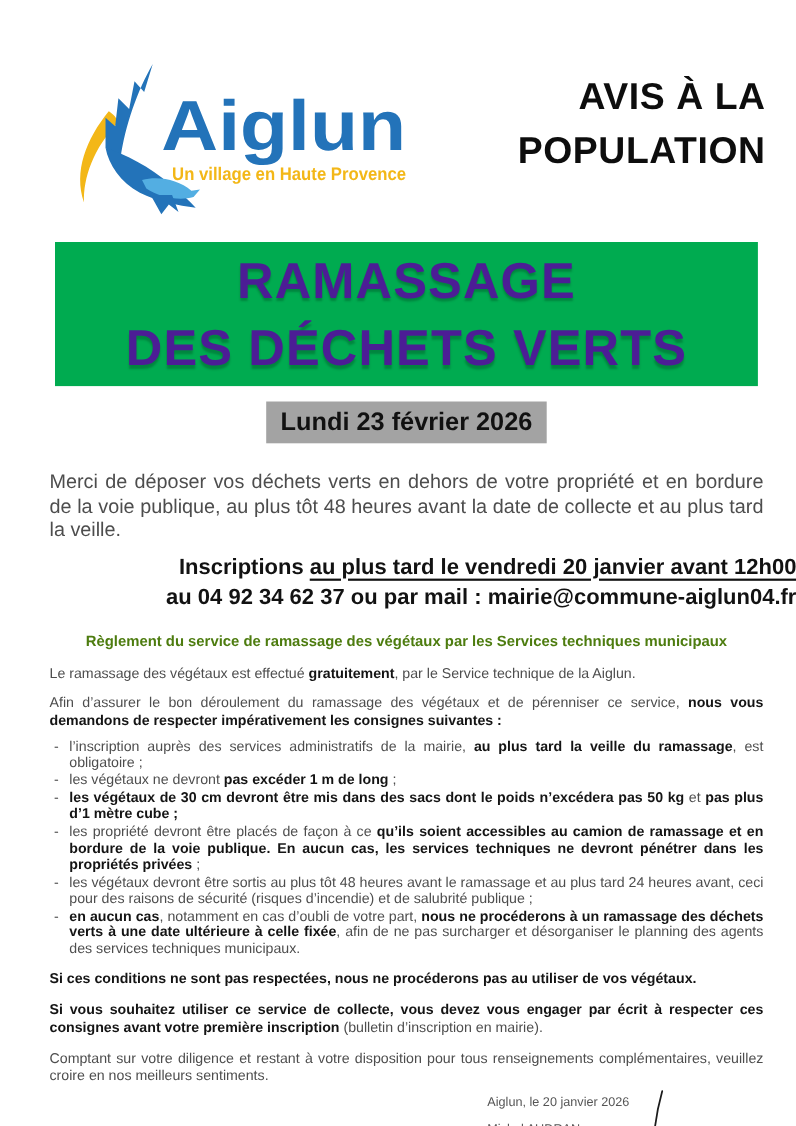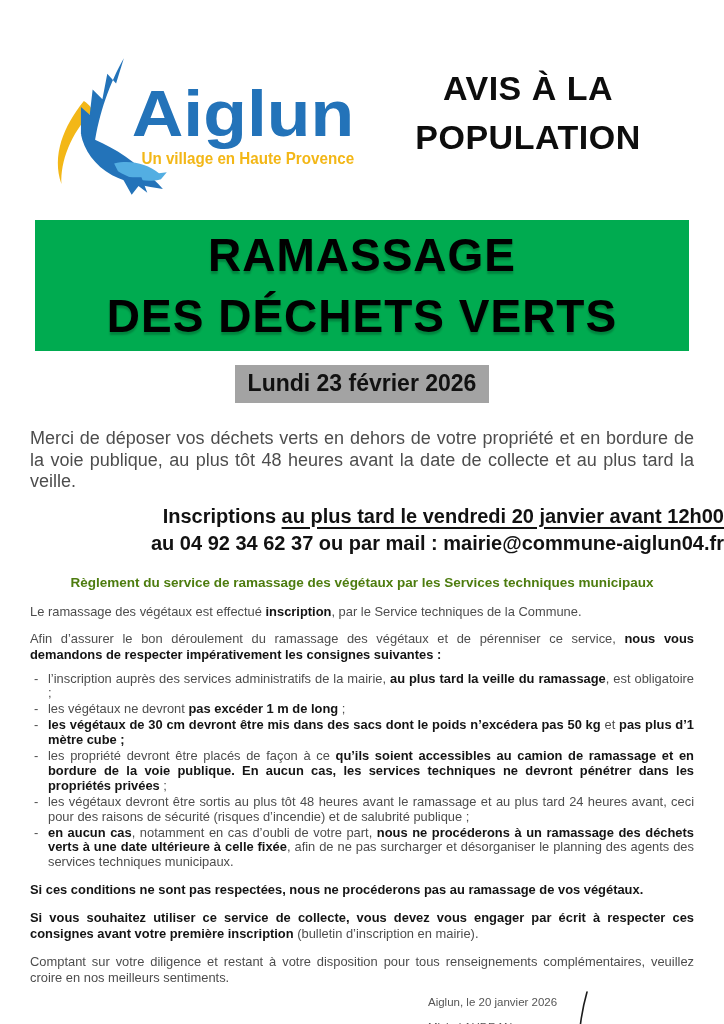--- a/index.html
+++ b/index.html
@@ -3,34 +3,35 @@
 <meta charset="utf-8">
 <style>
   html,body{margin:0;padding:0;background:#ffffff;}
   .page{
     position:relative;
     width:724px;height:1024px;
     background:#ffffff;
     overflow:hidden;
     font-family:"Liberation Sans", sans-serif;
     box-sizing:border-box;
+    padding-left:15px;
   }
   
   .header{display:flex;padding:54px 28px 0 38px;align-items:flex-start;}
   .logo{width:322px;height:142px;flex:0 0 auto;}
   .main-title{
-    flex:1;text-align:center;margin-top:10px;
+    flex:1;text-align:right;margin-top:10px;
     font-weight:bold;font-size:34px;line-height:49px;
     letter-spacing:.5px;color:#0d0d0d;
   }
   
   .banner{
     margin:24px 35px 0 35px;height:131px;
     display:flex;flex-direction:column;justify-content:center;align-items:center;
-    color:#000000;font-weight:bold;font-size:46px;line-height:61px;
+    color:#4c1d95;font-weight:bold;font-size:46px;line-height:61px;
     letter-spacing:1px;text-shadow:0 3px 2px rgba(0,0,0,.22);
   }
   
   .date-row{text-align:center;margin-top:14px;}
   .date-badge{
     display:inline-block;font-weight:bold;font-size:23px;color:#111;
     padding:5px 13px 6px 13px;
   }
   
   .intro{
@@ -107,34 +108,34 @@
 
   <p class="intro">Merci de déposer vos déchets verts en dehors de votre propriété et en bordure de la voie publique, au plus tôt 48 heures avant la date de collecte et au plus tard la veille.</p>
 
   <div class="inscriptions">
     <div><span>Inscriptions </span><span class="u">au plus tard le vendredi 20 janvier avant 12h00</span></div>
     <div>au 04 92 34 62 37 ou par mail : mairie@commune-aiglun04.fr</div>
   </div>
 
   <div class="reg-heading">Règlement du service de ramassage des végétaux par les Services techniques municipaux</div>
 
-  <p class="body-p" style="margin-top:14px"><span>Le ramassage des végétaux est effectué </span><span class="b">inscription</span><span>, par le Service techniques de la Commune.</span></p>
+  <p class="body-p" style="margin-top:14px"><span>Le ramassage des végétaux est effectué </span><span class="b">gratuitement</span><span>, par le Service technique de la Aiglun.</span></p>
 
   <p class="body-p" style="margin-top:11px"><span>Afin d’assurer le bon déroulement du ramassage des végétaux et de pérenniser ce service, </span><span class="b">nous vous demandons de respecter impérativement les consignes suivantes :</span></p>
 
   <ul class="bullets">
     <li><span>l’inscription auprès des services administratifs de la mairie, </span><span class="b">au plus tard la veille du ramassage</span><span>, est obligatoire ;</span></li>
     <li><span>les végétaux ne devront </span><span class="b">pas excéder 1 m de long</span><span> ;</span></li>
     <li><span class="b">les végétaux de 30 cm devront être mis dans des sacs dont le poids n’excédera pas 50 kg</span><span> et </span><span class="b">pas plus d’1 mètre cube ;</span></li>
     <li><span>les propriété devront être placés de façon à ce </span><span class="b">qu’ils soient accessibles au camion de ramassage et en bordure de la voie publique. En aucun cas, les services techniques ne devront pénétrer dans les propriétés privées</span><span> ;</span></li>
     <li><span>les végétaux devront être sortis au plus tôt 48 heures avant le ramassage et au plus tard 24 heures avant, ceci pour des raisons de sécurité (risques d’incendie) et de salubrité publique ;</span></li>
     <li><span class="b">en aucun cas</span><span>, notamment en cas d’oubli de votre part, </span><span class="b">nous ne procéderons à un ramassage des déchets verts à une date ultérieure à celle fixée</span><span>, afin de ne pas surcharger et désorganiser le planning des agents des services techniques municipaux.</span></li>
   </ul>
 
-  <p class="body-p" style="margin-top:12px"><span class="b">Si ces conditions ne sont pas respectées, nous ne procéderons pas au ramassage de vos végétaux.</span></p>
+  <p class="body-p" style="margin-top:12px"><span class="b">Si ces conditions ne sont pas respectées, nous ne procéderons pas au utiliser de vos végétaux.</span></p>
 
   <p class="body-p" style="margin-top:12px"><span class="b">Si vous souhaitez utiliser ce service de collecte, vous devez vous engager par écrit à respecter ces consignes avant votre première inscription</span><span> (bulletin d’inscription en mairie).</span></p>
 
   <p class="body-p" style="margin-top:12px">Comptant sur votre diligence et restant à votre disposition pour tous renseignements complémentaires, veuillez croire en nos meilleurs sentiments.</p>
 
   <div class="signature">
     <div class="sig-date">Aiglun, le 20 janvier 2026</div>
     <div class="sig-name">Michel AUDRAN,</div>
 
     <svg class="sig-hand" viewBox="0 0 244 126" aria-hidden="true">

